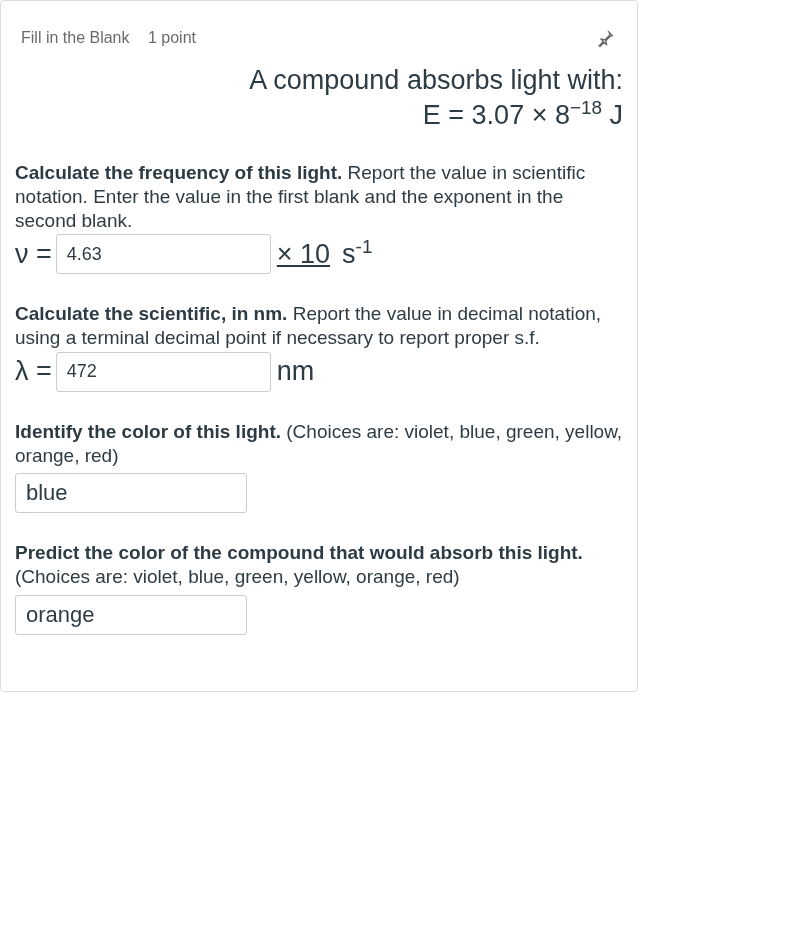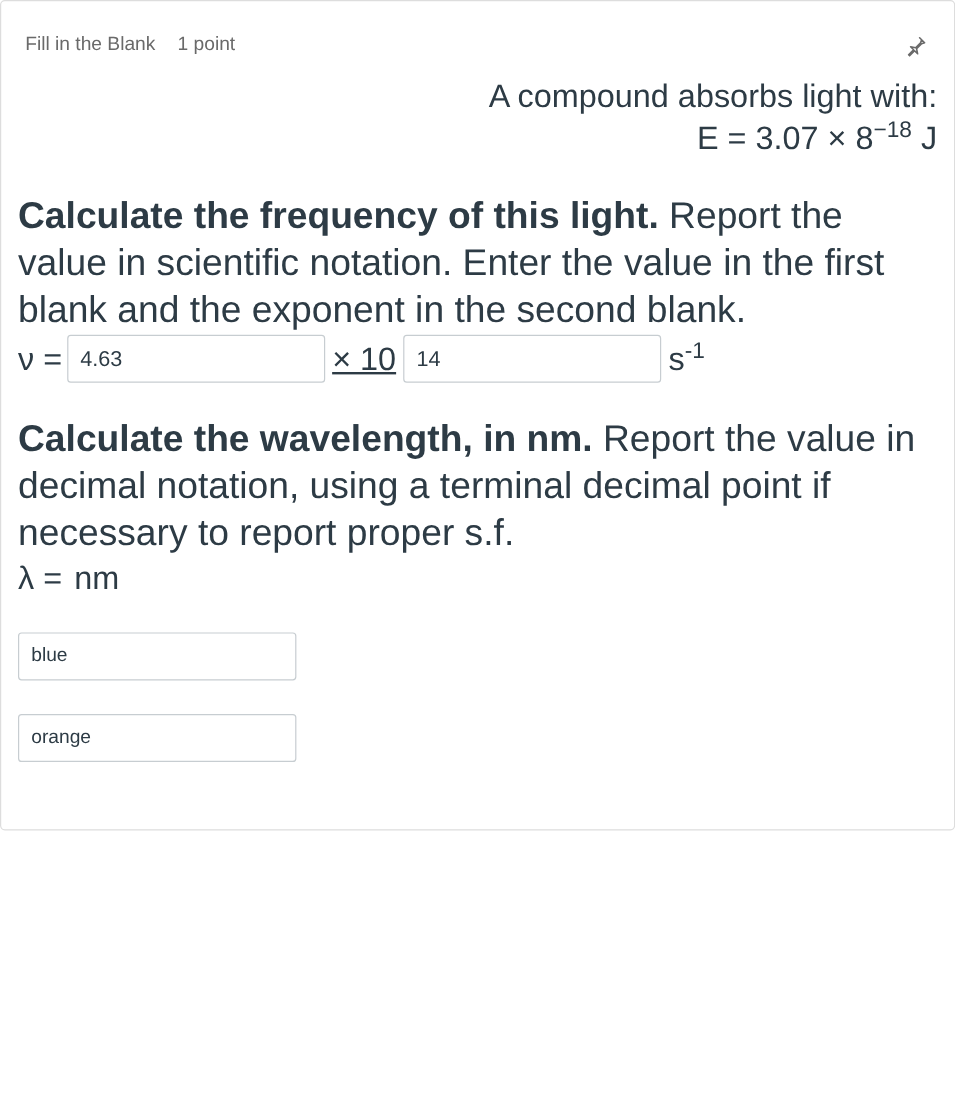--- a/index.html
+++ b/index.html
@@ -8,21 +8,21 @@
       background: #fff;
       width: 796px;
       height: 928px;
       position: relative;
     }
     .card {
       border: 1px solid #ddd;
       border-radius: 4px;
       margin: 0;
       padding: 0;
-      width: 796px;
+      width: 638px;
       position: relative;
       background: #fff;
     }
     .header {
       padding: 28px 20px 8px 20px;
       position: relative;
     }
     .qtype {
       color: #6a6a6a;
       font-size: 16px;
@@ -55,21 +55,21 @@
     }
     .intro .exp {
       font-size: 0.7em;
       vertical-align: super;
       line-height: 0;
     }
     .section {
       margin-bottom: 28px;
     }
     .prompt {
-      font-size: 31px;
+      font-size: 19px;
       line-height: 1.25;
       color: #2d3b45;
     }
     .prompt .bold { font-weight: 700; }
     .eqline {
       font-size: 27px;
       line-height: 1.25;
       color: #2d3b45;
       margin-top: 2px;
       display: flex;
@@ -92,21 +92,21 @@
       font-size: 18px;
       color: #2d3b45;
       background: #fff;
       font-family: inherit;
     }
     .tinput.w200 { width: 215px; }
     .tinput.single {
       display: block;
       margin-top: 6px;
       width: 232px;
-      font-size: 16px;
+      font-size: 22px;
     }
   </style>
 </head>
 <body>
 
 <div class="card">
   <div class="header">
     <span class="qtype">Fill in the Blank</span>
     <span class="qpoints">1 point</span>
     <span class="pin-icon">
@@ -124,37 +124,43 @@
     </div>
 
     <div class="section">
       <div class="prompt">
         <span class="bold">Calculate the frequency of this light.</span><span> Report the value in scientific notation. Enter the value in the first blank and the exponent in the second blank.</span>
       </div>
       <div class="eqline">
         <span class="lbl">ν =</span>
         <input class="tinput w200" type="text" value="4.63" style="">
         <span class="mid">× 10</span>
-        <input class="tinput w200" type="text" value="14" style="">
         <span class="unit"><span>s</span><span class="exp">-1</span></span>
       </div>
     </div>
 
     <div class="section">
       <div class="prompt">
-        <span class="bold">Calculate the wavelength, in nm.</span><span> Report the value in decimal notation, using a terminal decimal point if necessary to report proper s.f.</span>
+        <span class="bold">Calculate the scientific, in nm.</span><span> Report the value in decimal notation, using a terminal decimal point if necessary to report proper s.f.</span>
       </div>
       <div class="eqline">
         <span class="lbl">λ =</span>
+        <input class="tinput w200" type="text" value="472" style="">
         <span class="unit">nm</span>
       </div>
     </div>
 
     <div class="section">
+      <div class="prompt">
+        <span class="bold">Identify the color of this light.</span><span> (Choices are: violet, blue, green, yellow, orange, red)</span>
+      </div>
       <input class="tinput single" type="text" value="blue" style="">
     </div>
 
     <div class="section">
+      <div class="prompt">
+        <span class="bold">Predict the color of the compound that would absorb this light.</span><span> (Choices are: violet, blue, green, yellow, orange, red)</span>
+      </div>
       <input class="tinput single" type="text" value="orange" style="">
     </div>
 
   </div>
 </div>
 
 </body></html>

